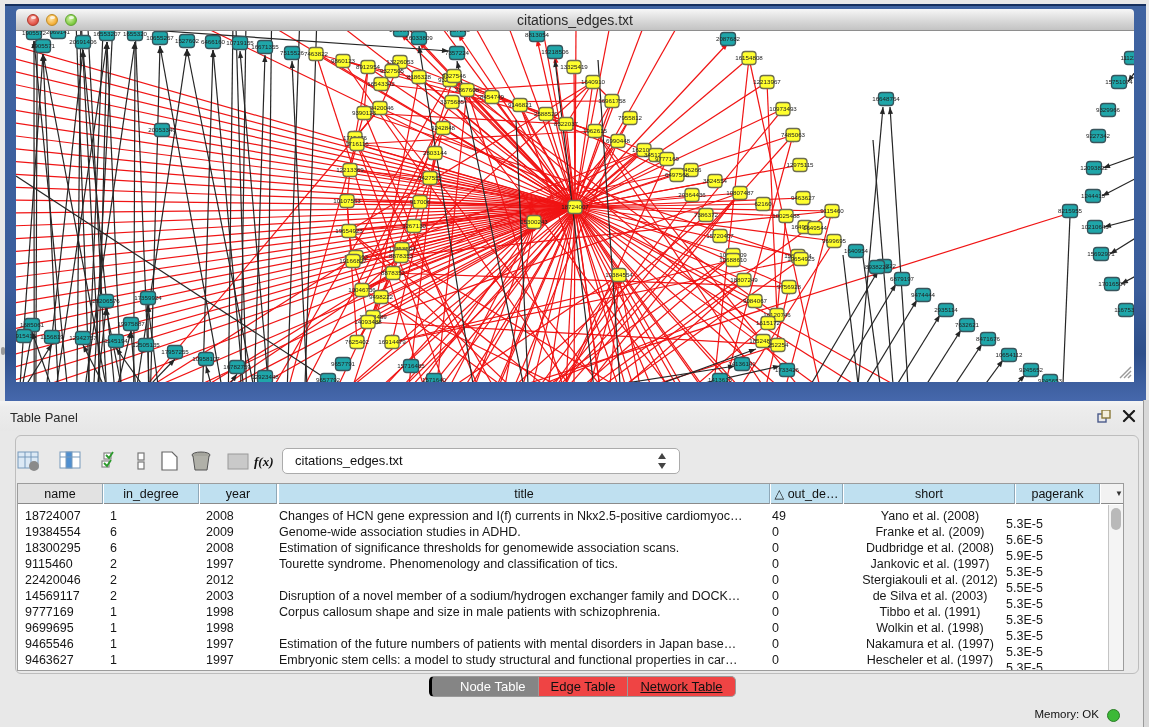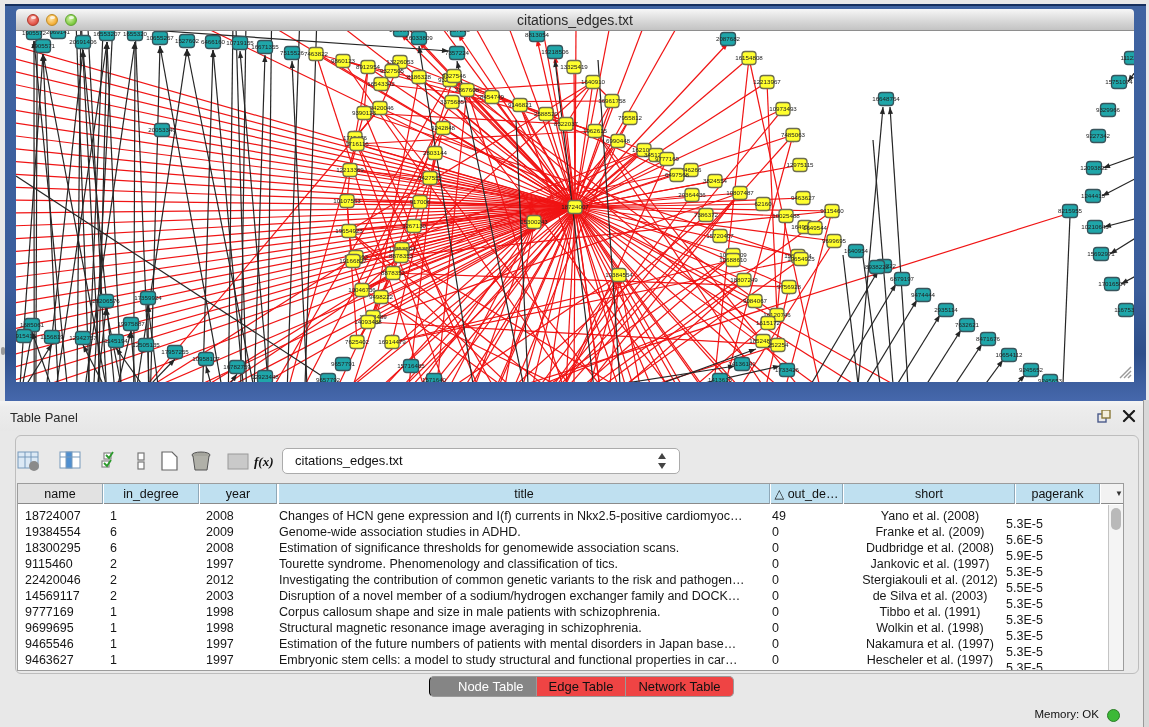--- a/index.html
+++ b/index.html
@@ -28,22 +28,22 @@
 .th { position:absolute; top:0; height:20px; background:#bfe0f0; border-right:1px solid #8fa8b8;
   text-align:center; line-height:20px; color:#111; border-bottom:1px solid #8a8a8a; }
 .tr { position:relative; height:16px; white-space:nowrap; }
 .td { position:absolute; top:0; height:16px; line-height:16px; overflow:hidden; color:#161616; }
 .c0 { left:7px; width:90px; } .c1 { left:92px; width:95px; } .c2 { left:188px; width:70px; }
 .c3 { left:261px; width:485px; } .c4 { left:754px; width:70px; }
 .c5 { left:826px; width:172px; text-align:center; } .c6 { left:988px; width:90px;margin-top:8px; }
 .tabs { position:absolute; left:429px; top:676px; height:21px; font-size:13px; }
 .tab { float:left; height:21px; line-height:20px; padding:0 12px; background:#ef4444;
   border:1px solid #9a9a9a; border-left:none; color:#111; }
-.tab.first { border-left:1px solid #000000; border-radius:5px 0 0 5px;padding-left:28px; }
-.tab.last { border-radius:0 5px 5px 0; }
+.tab.first { border-left:3px solid #000000; border-radius:5px 0 0 5px;padding-left:28px; }
+.tab.last { border-radius:0 5px 5px 0;text-decoration:underline; }
 .tab.sel { background:#858585; color:#fff; }
 .mem { position:absolute; right:50px; top:708px; font-size:11.5px; color:#111; }
 .memdot { position:absolute; right:29px; top:709px; width:13px; height:13px; border-radius:50%;
   background:#3cb937; border:1px solid #2a7d26; }
 .redge { position:absolute; right:0; top:400px; width:6px; height:327px; background:#d8d8d8; border-left:1px solid #9a9a9a; }
 </style></head>
 <body>
 <div class="frame"></div>
 <div class="titlebar">
   <div class="wtitle">citations_edges.txt</div>
@@ -979,21 +979,20 @@
         <div class="td c2">1997</div>
 <div class="td c3">Tourette syndrome. Phenomenology and classification of tics.</div>
         <div class="td c4">0</div>
         <div class="td c5">Jankovic et al. (1997)</div>
 <div class="td c6">5.3E-5</div>
       </div>
 <div class="tr">
 <div class="td c0">22420046</div>
         <div class="td c1">2</div>
         <div class="td c2">2012</div>
-<div class="td c3">Investigating the contribution of common genetic variants to the risk and pathogen…</div>
         <div class="td c4">0</div>
         <div class="td c5">Stergiakouli et al. (2012)</div>
 <div class="td c6">5.5E-5</div>
       </div>
 <div class="tr">
 <div class="td c0">14569117</div>
         <div class="td c1">2</div>
         <div class="td c2">2003</div>
 <div class="td c3">Disruption of a novel member of a sodium/hydrogen exchanger family and DOCK…</div>
         <div class="td c4">0</div>
@@ -1006,21 +1005,20 @@
         <div class="td c2">1998</div>
 <div class="td c3">Corpus callosum shape and size in male patients with schizophrenia.</div>
         <div class="td c4">0</div>
         <div class="td c5">Tibbo et al. (1991)</div>
 <div class="td c6">5.3E-5</div>
       </div>
 <div class="tr">
 <div class="td c0">9699695</div>
         <div class="td c1">1</div>
         <div class="td c2">1998</div>
-<div class="td c3">Structural magnetic resonance image averaging in schizophrenia.</div>
         <div class="td c4">0</div>
         <div class="td c5">Wolkin et al. (1998)</div>
 <div class="td c6">5.3E-5</div>
       </div>
 <div class="tr">
 <div class="td c0">9465546</div>
         <div class="td c1">1</div>
         <div class="td c2">1997</div>
 <div class="td c3">Estimation of the future numbers of patients with mental disorders in Japan base…</div>
         <div class="td c4">0</div>

